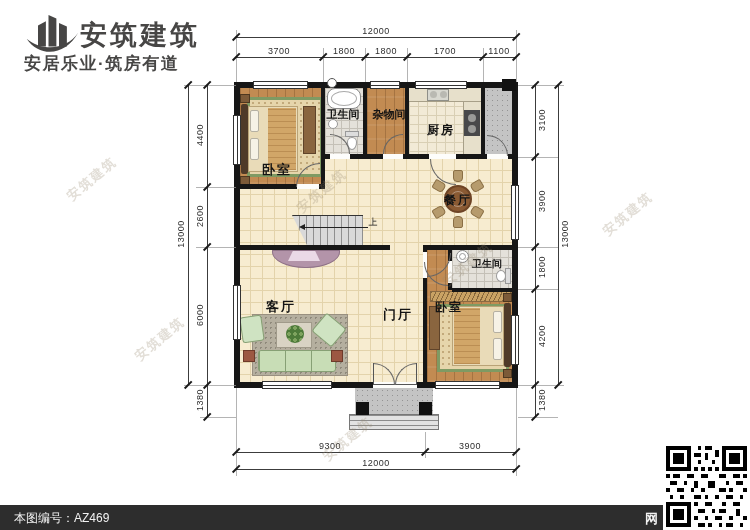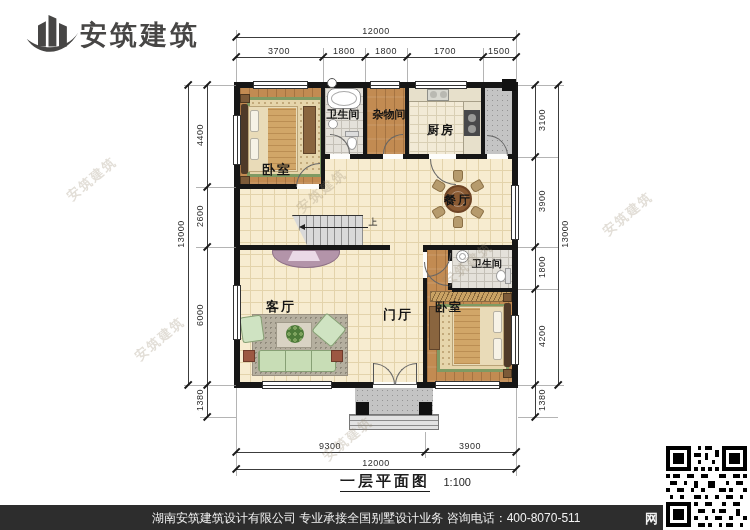--- a/index.html
+++ b/index.html
@@ -39,20 +39,21 @@
 
   <div class="a" style="left:24px;top:8px;width:56px;height:56px;">
     <svg viewBox="0 0 64 64" width="56" height="56">
       <path d="M28 8 L37 12 L37 44 L28 44 Z" fill="#474645"></path>
       <path d="M16 20 L25 15 L25 44 L16 44 Z" fill="#474645"></path>
       <path d="M40 17 L49 21 L49 44 L40 44 Z" fill="#474645"></path>
       <path d="M3 35 C 17 56, 47 56, 62 28 C 49 48, 21 50, 3 35 Z" fill="#474645"></path>
     </svg>
   </div>
   <div class="a" style="left:80px;top:17px;font-size:27px;font-weight:bold;color:#474645;letter-spacing:3px;">安筑建筑</div>
+  <div class="a" style="left:24px;top:52px;font-size:17px;font-weight:bold;color:#474645;letter-spacing:1.5px;">安居乐业·筑房有道</div>
 
   <div class="fcream" style="left:238px;top:86px;width:276px;height:298px;"></div>
   <div class="fwood" style="left:240px;top:88px;width:81px;height:96px;"></div>
   <div class="fbath" style="left:325px;top:88px;width:38px;height:66px;"></div>
   <div class="fwood" style="left:367px;top:88px;width:38px;height:66px;"></div>
   <div class="fkitchen" style="left:409px;top:88px;width:72px;height:66px;"></div>
   <div class="fporch" style="left:485px;top:88px;width:27px;height:66px;"></div>
   <div class="fwood" style="left:427px;top:249px;width:85px;height:133px;"></div>
   <div class="fbath" style="left:452px;top:249px;width:60px;height:39px;"></div>
 
@@ -201,21 +202,21 @@
   <div class="tk" style="left:231px;top:56px;"></div>
   <div class="tk" style="left:318px;top:56px;"></div>
   <div class="tk" style="left:360px;top:56px;"></div>
   <div class="tk" style="left:402px;top:56px;"></div>
   <div class="tk" style="left:478px;top:56px;"></div>
   <div class="tk" style="left:511px;top:56px;"></div>
   <div class="dn" style="left:259px;top:46px;">3700</div>
   <div class="dn" style="left:324px;top:46px;">1800</div>
   <div class="dn" style="left:366px;top:46px;">1800</div>
   <div class="dn" style="left:425px;top:46px;">1700</div>
-  <div class="dn" style="left:479px;top:46px;">1500</div>
+  <div class="dn" style="left:479px;top:46px;">1100</div>
 
   <div class="ex" style="left:236px;top:388px;width:1px;height:88px;"></div>
   <div class="ex" style="left:516px;top:388px;width:1px;height:88px;"></div>
   <div class="ex" style="left:425px;top:432px;width:1px;height:26px;"></div>
   <div class="dl" style="left:236px;top:452px;width:280px;height:1px;"></div>
   <div class="tk" style="left:231px;top:451px;"></div>
   <div class="tk" style="left:420px;top:451px;"></div>
   <div class="tk" style="left:511px;top:451px;"></div>
   <div class="dn" style="left:310px;top:441px;">9300</div>
   <div class="dn" style="left:450px;top:441px;">3900</div>
@@ -260,34 +261,30 @@
   <div class="dn dnv" style="left:522px;top:115px;">3100</div>
   <div class="dn dnv" style="left:522px;top:196px;">3900</div>
   <div class="dn dnv" style="left:522px;top:262px;">1800</div>
   <div class="dn dnv" style="left:522px;top:331px;">4200</div>
   <div class="dn dnv" style="left:522px;top:395px;">1380</div>
   <div class="dl" style="left:558px;top:85px;width:1px;height:300px;"></div>
   <div class="tk" style="left:553px;top:84px;"></div>
   <div class="tk" style="left:553px;top:384px;"></div>
   <div class="dn dnv" style="left:545px;top:229px;">13000</div>
 
-  <div class="a" style="left:340px;top:472px;">
-    <span style="font-size:15px;font-weight:bold;color:#1c1c1c;letter-spacing:3px;border-bottom:1.5px solid #1c1c1c;padding-bottom:2px;">一层平面图</span>
-    <span style="font-size:11px;color:#1c1c1c;margin-left:9px;">1:100</span>
-  </div>
 
   <div class="wm" style="left:62px;top:170px;">安筑建筑</div>
   <div class="wm" style="left:130px;top:330px;">安筑建筑</div>
   <div class="wm" style="left:292px;top:182px;">安筑建筑</div>
   <div class="wm" style="left:438px;top:255px;">安筑建筑</div>
   <div class="wm" style="left:318px;top:430px;">安筑建筑</div>
   <div class="wm" style="left:598px;top:205px;">安筑建筑</div>
 
   <div id="footerbar">
-    <span style="left:152px;">湖南安筑建筑设计有限公司  专业承接全国别墅设计业务  咨询电话：400-8070-511</span>
+    <span style="left:14px;">本图编号：AZ469</span>
     <span style="left:645px;font-weight:bold;font-size:13px;">网</span>
   </div>
   <div class="a" style="left:663px;top:443px;width:87px;height:87px;background:#fff;">
     <svg viewBox="0 0 25 25" width="87" height="87" shape-rendering="crispEdges">
       <rect width="25" height="25" fill="#fff"></rect>
       <path d="M1,1h7v7h-7z" fill="#000"></path>
         <rect x="2" y="2" width="5" height="5" fill="#fff"></rect>
         <rect x="3" y="3" width="3" height="3" fill="#000"></rect>
       <path d="M17,1h7v7h-7z" fill="#000"></path>
         <rect x="18" y="2" width="5" height="5" fill="#fff"></rect>

